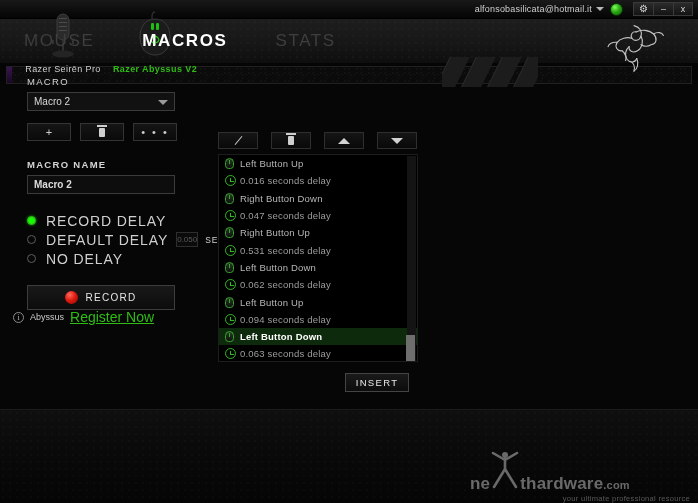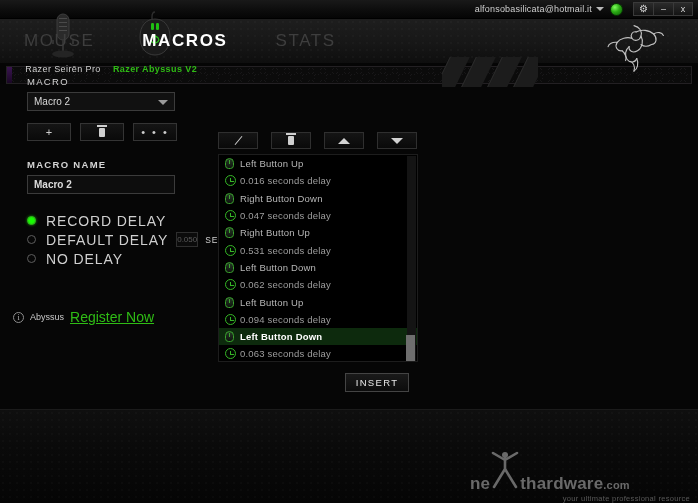--- a/index.html
+++ b/index.html
@@ -407,20 +407,24 @@
           <span>0.050</span>
         </div>
         <div class="sec">SEC</div>
       </div>
       <div class="radiorow">
         <div class="radio"></div>
         <div class="radiolabel">NO DELAY</div>
       </div>
     </div>
 
+    <div class="recordbtn">
+      <span class="recdot"></span>
+      <span>RECORD</span>
+    </div>
   </div>
 
   <div class="warranty">
     <div class="info-ico">i</div>
     <div class="warranty-txt">Abyssus</div>
     <div class="reglink">Register Now</div>
   </div>
 
   <div class="listtools">
     <div class="toolbtn">

